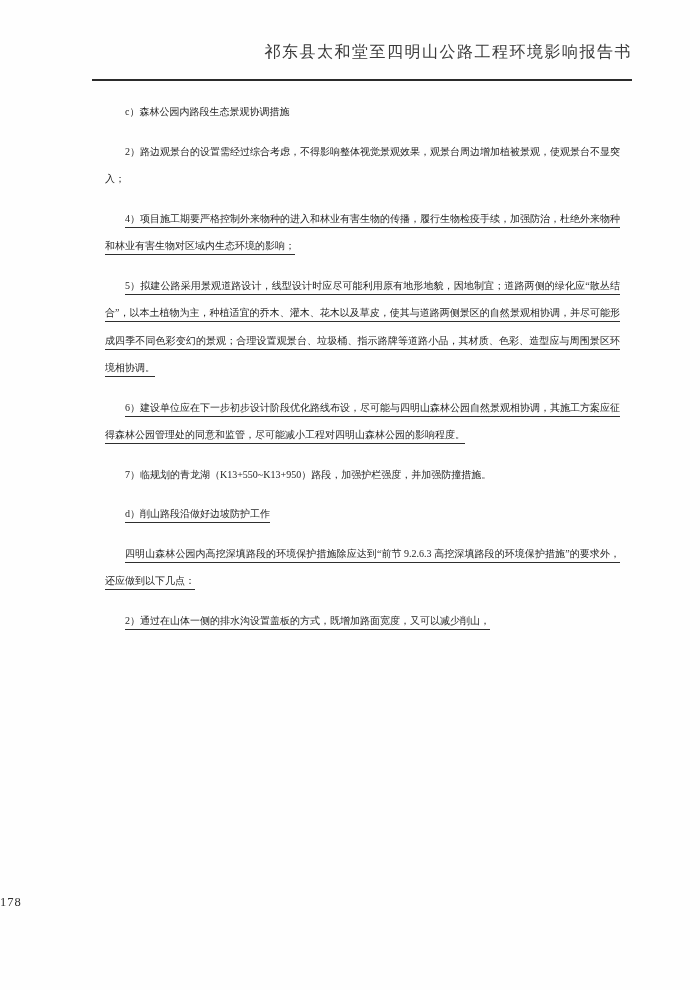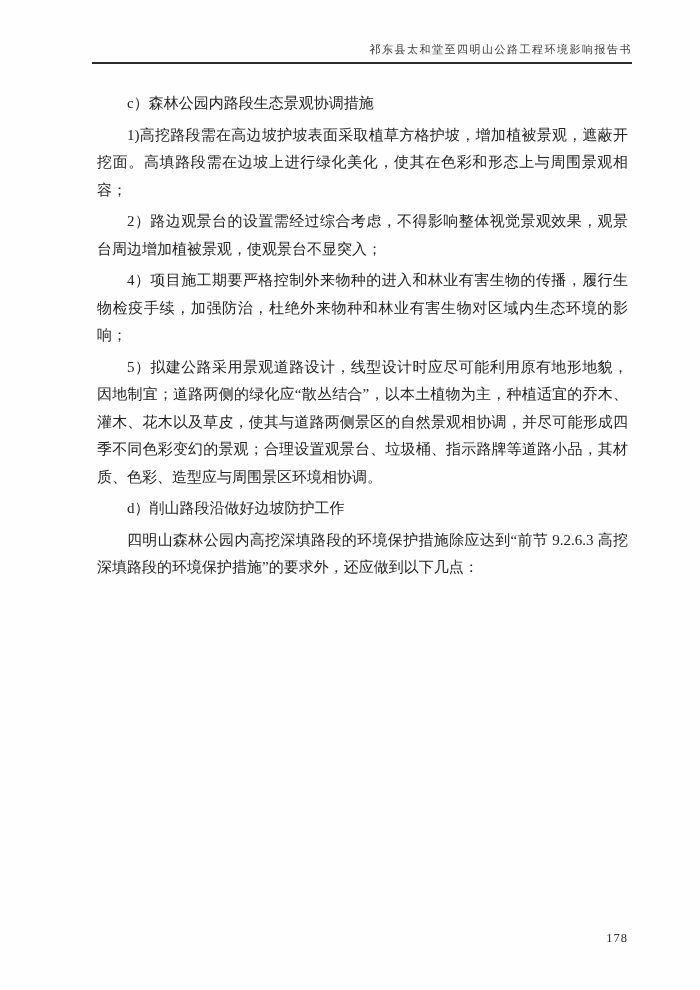--- a/index.html
+++ b/index.html
@@ -22,82 +22,85 @@
   }
   .header {
     position: absolute;
     top: 42px;
     left: 92px;
     width: 540px;
   }
   .header-title {
     display: block;
     text-align: right;
-    font-size: 11px;
+    font-size: 16px;
     letter-spacing: 1.5px;
     color: #3a3a3a;
-    padding-bottom: 5px;
+    padding-bottom: 16px;
   }
   .header-rule {
     border: 0;
     border-top: 2px solid #2b2b2b;
     margin: 0;
     width: 100%;
   }
   .doc-body {
     position: absolute;
     top: 86px;
     left: 93px;
     width: 539px;
   }
   .doc-body p {
-    margin: 4px;
+    margin: 12px;
     padding: 0;
     text-indent: 2em;
     text-align: justify;
-    font-size: 15px;
+    font-size: 10px;
     line-height: 27.5px;
     color: #242424;
     word-break: break-all;
   }
   .doc-body p.u {
+    text-decoration: underline;
     text-decoration-thickness: 1px;
     text-underline-offset: 5px;
     text-decoration-color: #2e2e2e;
   }
   .footer {
     position: absolute;
-    top: 928px;
+    top: 892px;
     left: 0;
     width: 628px;
-    text-align: right;
+    text-align: left;
   }
   .page-number {
     font-size: 12.5px;
     color: #2f2f2f;
     letter-spacing: 1px;
   }
 </style>
 </head>
 <body>
 
 <div class="page">
 
   <header class="header">
     <span class="header-title">祁东县太和堂至四明山公路工程环境影响报告书</span>
     <hr class="header-rule">
   </header>
 
   <main class="doc-body">
     <p>c）森林公园内路段生态景观协调措施</p>
-    <p>1)高挖路段需在高边坡护坡表面采取植草方格护坡，增加植被景观，遮蔽开挖面。高填路段需在边坡上进行绿化美化，使其在色彩和形态上与周围景观相容；</p>
     <p>2）路边观景台的设置需经过综合考虑，不得影响整体视觉景观效果，观景台周边增加植被景观，使观景台不显突入；</p>
     <p class="u">4）项目施工期要严格控制外来物种的进入和林业有害生物的传播，履行生物检疫手续，加强防治，杜绝外来物种和林业有害生物对区域内生态环境的影响；</p>
     <p class="u">5）拟建公路采用景观道路设计，线型设计时应尽可能利用原有地形地貌，因地制宜；道路两侧的绿化应“散丛结合”，以本土植物为主，种植适宜的乔木、灌木、花木以及草皮，使其与道路两侧景区的自然景观相协调，并尽可能形成四季不同色彩变幻的景观；合理设置观景台、垃圾桶、指示路牌等道路小品，其材质、色彩、造型应与周围景区环境相协调。</p>
+    <p class="u">6）建设单位应在下一步初步设计阶段优化路线布设，尽可能与四明山森林公园自然景观相协调，其施工方案应征得森林公园管理处的同意和监管，尽可能减小工程对四明山森林公园的影响程度。</p>
+    <p>7）临规划的青龙湖（K13+550~K13+950）路段，加强护栏强度，并加强防撞措施。</p>
     <p class="u">d）削山路段沿做好边坡防护工作</p>
     <p class="u">四明山森林公园内高挖深填路段的环境保护措施除应达到“前节 9.2.6.3 高挖深填路段的环境保护措施”的要求外，还应做到以下几点：</p>
+    <p class="u">2）通过在山体一侧的排水沟设置盖板的方式，既增加路面宽度，又可以减少削山，</p>
   </main>
 
   <footer class="footer">
     <span class="page-number">178</span>
   </footer>
 
 </div>
 
 </body></html>

